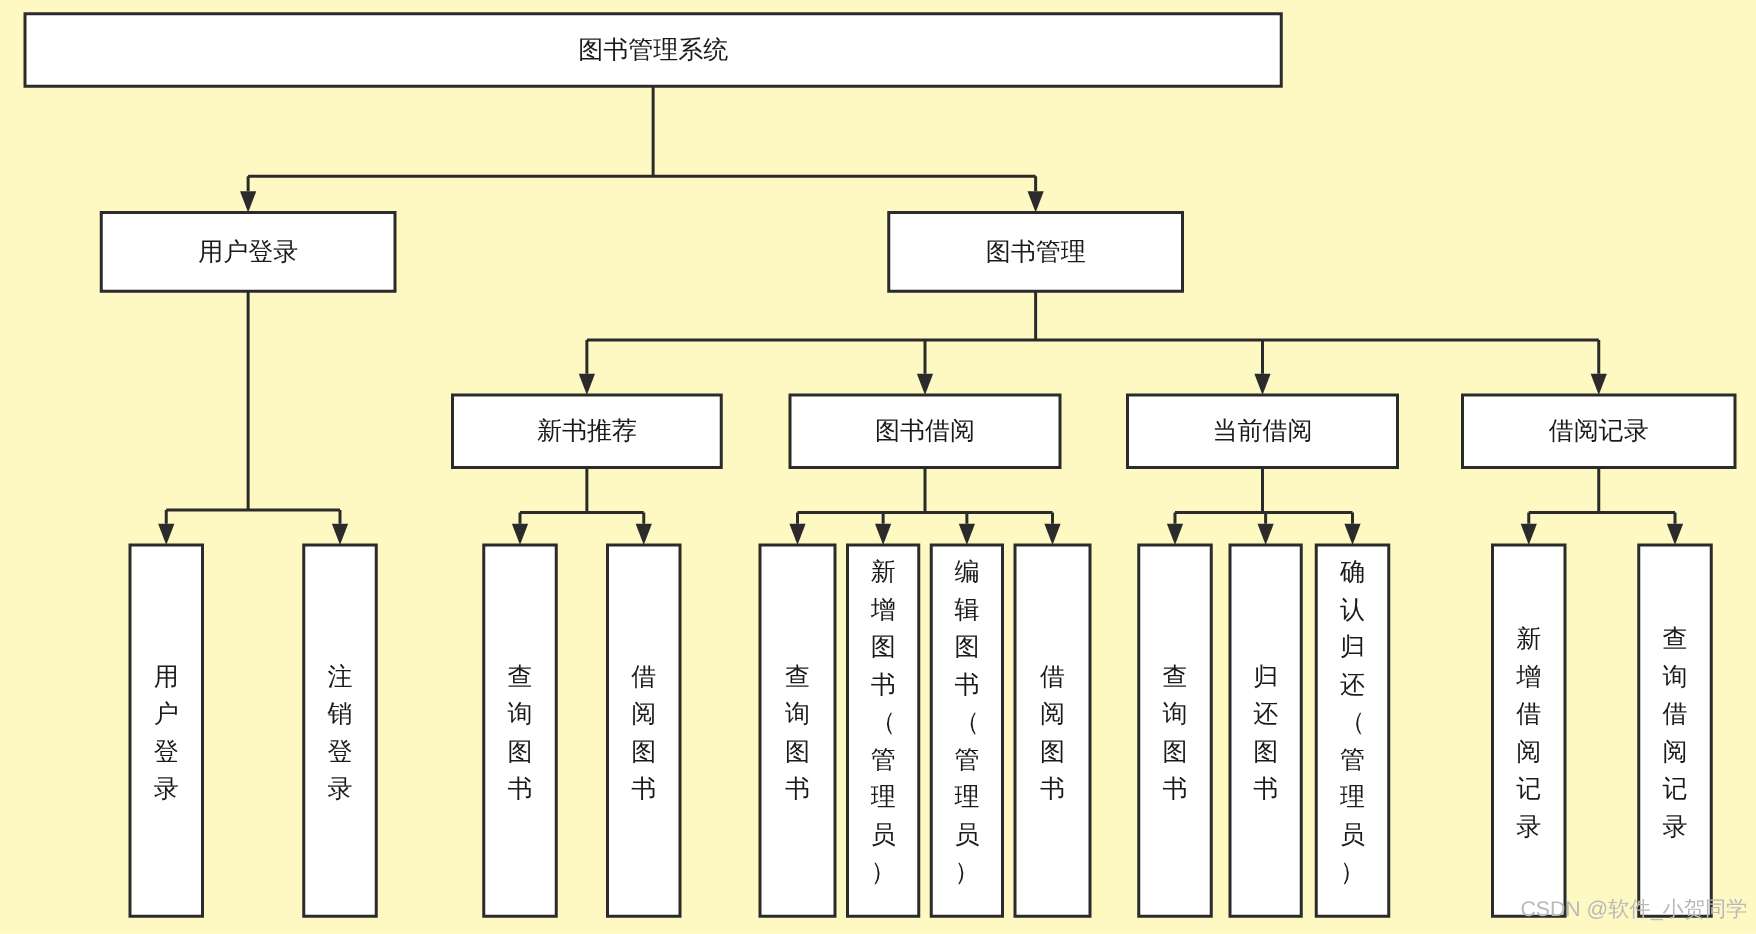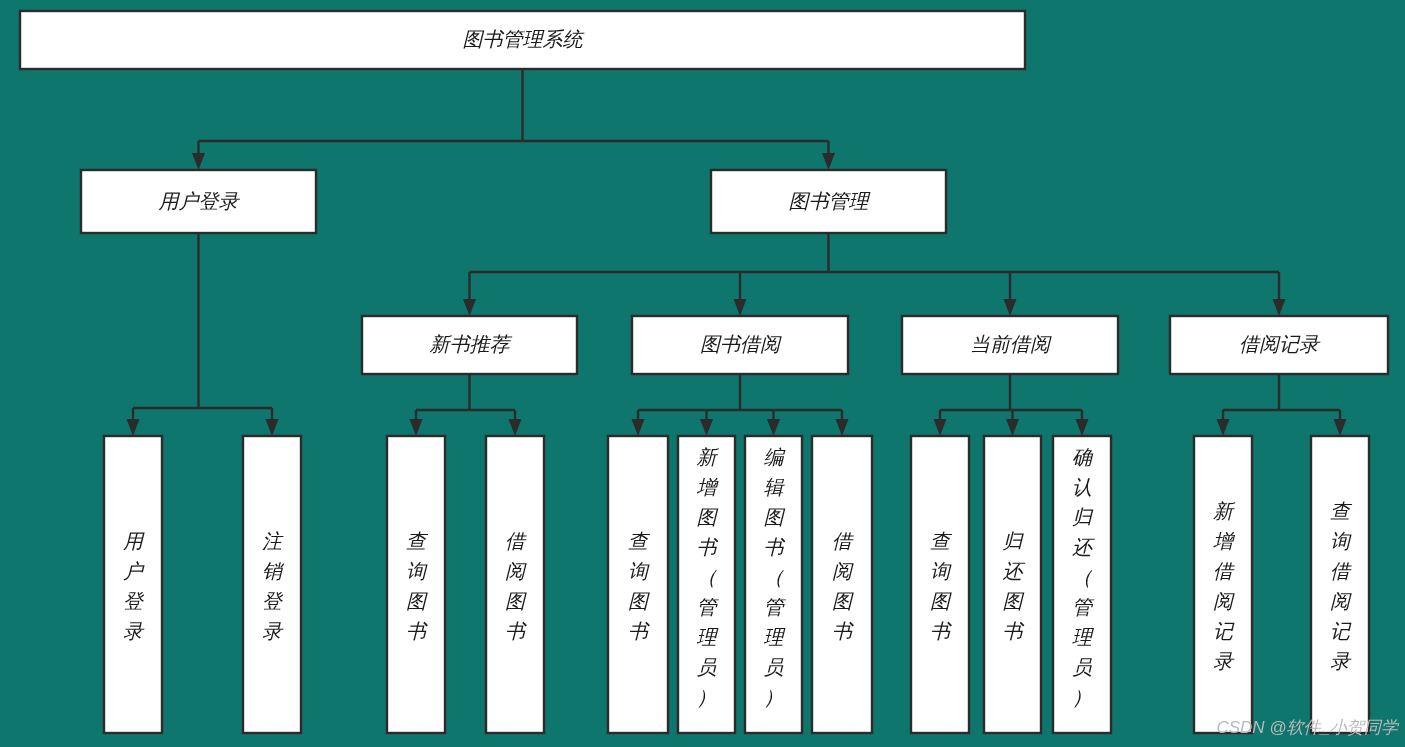--- a/index.html
+++ b/index.html
@@ -11,22 +11,21 @@
     width: 1405px;
     height: 747px;
     font-family: "Liberation Sans", "DejaVu Sans", sans-serif;
     overflow: hidden;
     position: relative;
   }
   #diagram-root {
     position: relative;
     width: 1405px;
     height: 747px;
-    background: #0f766e;
-    font-style: italic;
+    background: #fef9c3;
   }
   svg.diagram-canvas {
     position: absolute;
     top: 0;
     left: 0;
     width: 1405px;
     height: 747px;
     display: block;
   }
   .node-box {

